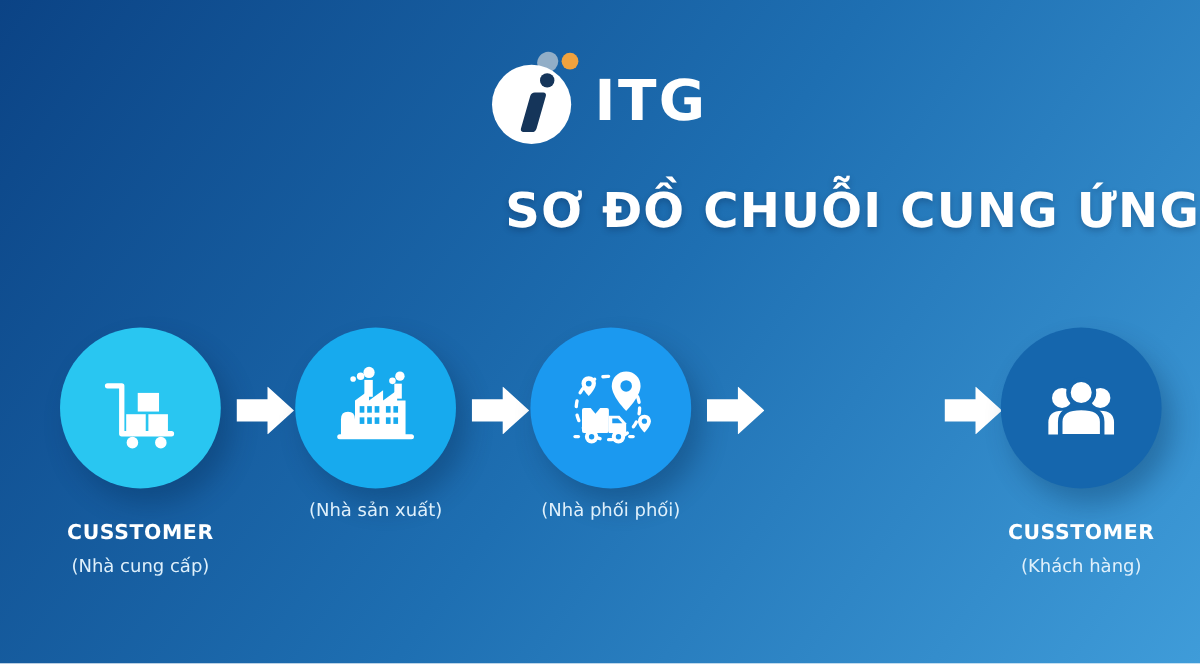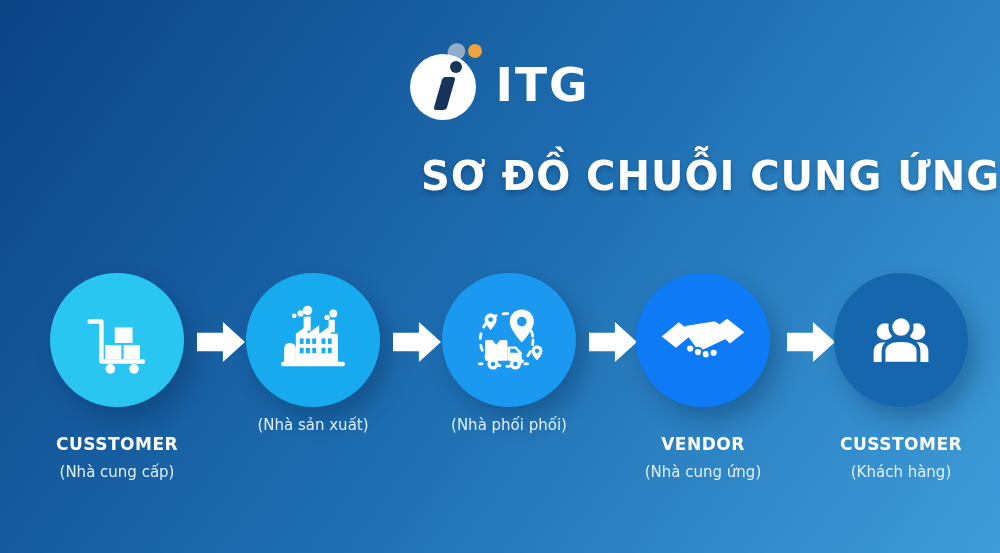--- a/index.html
+++ b/index.html
@@ -138,35 +138,20 @@
           <circle cx="58" cy="80" r="2.8" class="cut"></circle>
         <rect x="11" y="78" width="7" height="3.5" rx="1.7" fill="#fff"></rect>
         <rect x="68" y="78" width="7" height="3.5" rx="1.7" fill="#fff"></rect>
       </svg>
     </div>
     <div class="stage-sub">(Nhà phối phối)</div>
   </div>
 
   <div class="arrow" style="left:589px"></div>
 
-  <div class="stage" style="left: 608px; --c: #0f7af5;">
-    <div class="bubble">
-      <svg viewBox="0 0 120 90" width="86" height="64">
-        <polygon points="2,40 26,20 46,36 22,56" fill="#fff"></polygon>
-        <polygon points="118,34 94,15 75,29 98,50" fill="#fff"></polygon>
-        <path d="M38 30 L76 24 L94 37 L56 55 Z" fill="#fff" stroke="#fff" stroke-width="10" stroke-linejoin="round"></path>
-        <circle cx="42" cy="57" r="6" class="ring"></circle>
-        <circle cx="53" cy="62" r="6" class="ring"></circle>
-        <circle cx="64" cy="65" r="6" class="ring"></circle>
-        <circle cx="75" cy="63" r="6" class="ring"></circle>
-      </svg>
-    </div>
-    <div class="stage-name">VENDOR</div>
-    <div class="stage-sub">(Nhà cung ứng)</div>
-  </div>
 
   <div class="arrow" style="left:787px"></div>
 
   <div class="stage" style="left: 806px; --c: #1566ad;">
     <div class="bubble">
       <svg viewBox="0 0 100 100" width="76" height="76">
         <g fill="#fff">
           <circle cx="29" cy="39" r="11"></circle>
           <path d="M14 79 V66 Q14 53 29 53 Q44 53 44 66 V79 Z"></path>
           <circle cx="71" cy="39" r="11"></circle>

